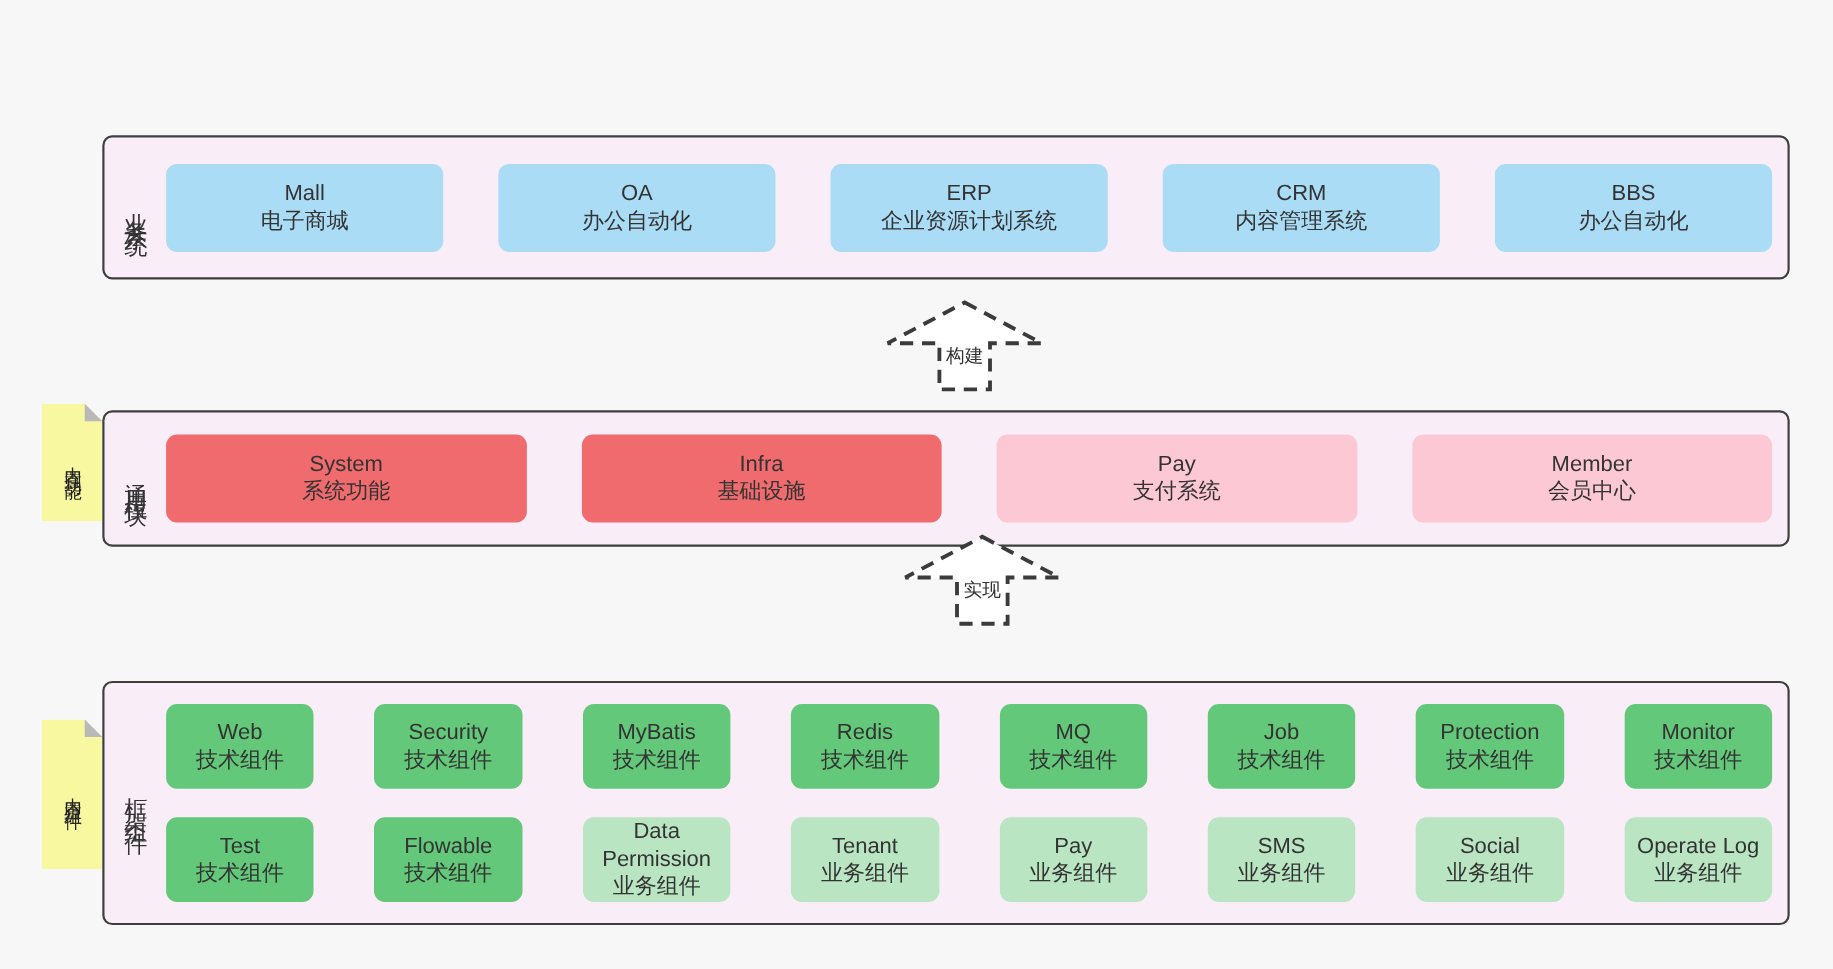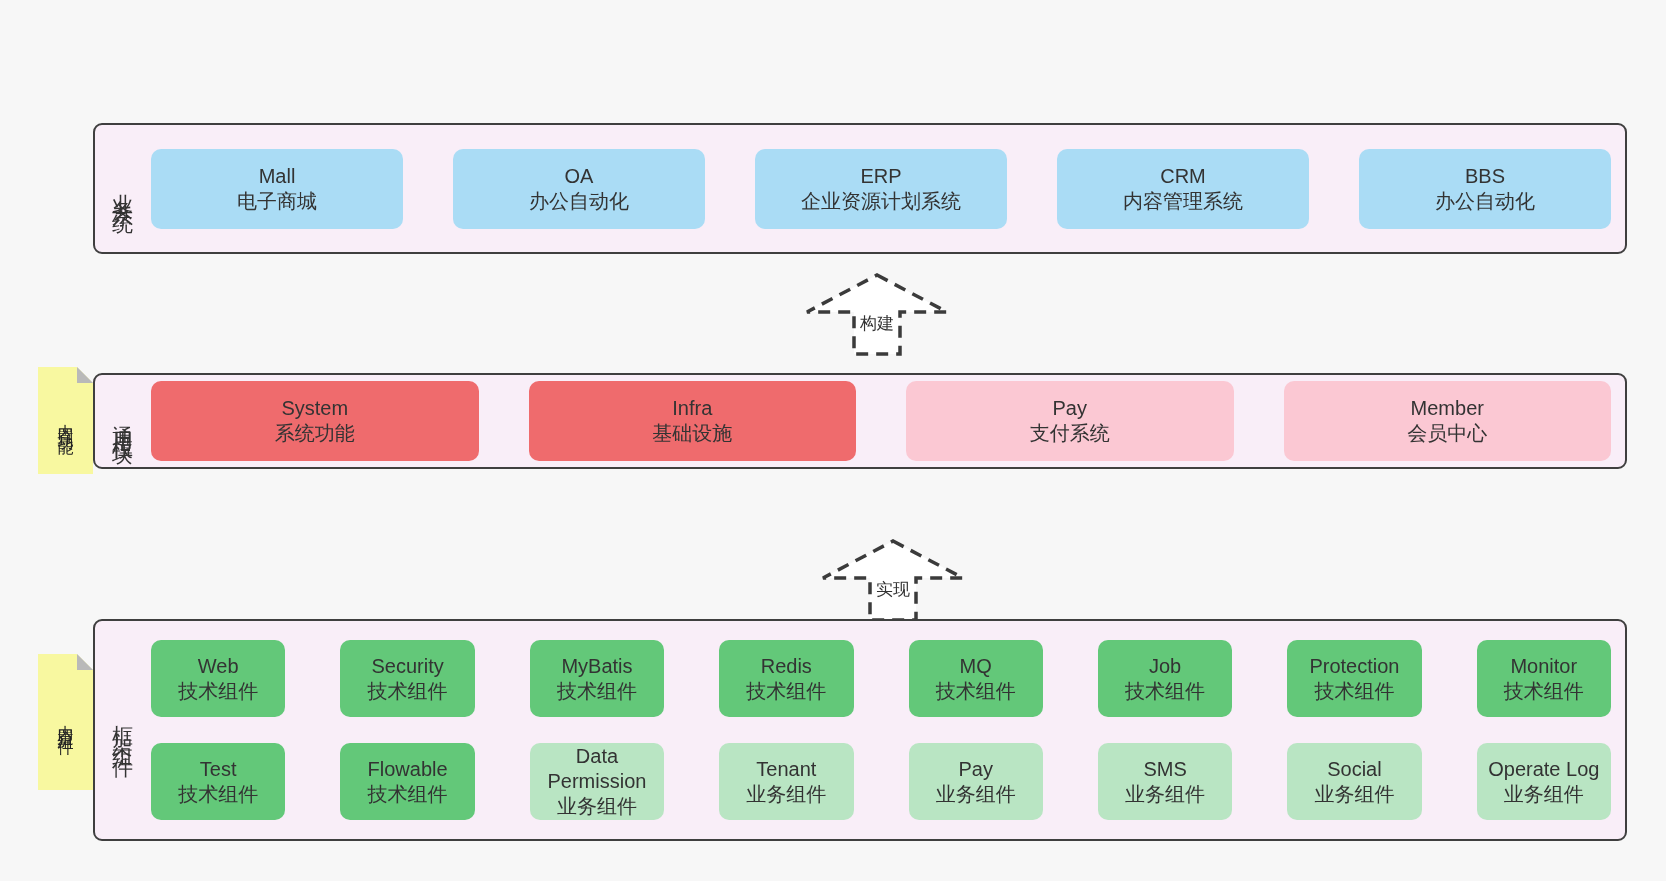--- a/index.html
+++ b/index.html
@@ -112,21 +112,21 @@
     <polygon points="80,3 150,40 103,40 103,82 57,82 57,40 10,40"></polygon>
   </svg>
   <span class="arrow-label">构建</span>
 </div>
 
 <div class="sticky" style="left:38px;top:367px;height:107px;">
   <div class="fold"></div>
   <span class="vtext">内置功能</span>
 </div>
 
-<section class="panel" style="top:373px;height:96px;">
+<section class="panel" style="top:373px;height:124px;">
   <div class="vlabel">
     <span class="vlabel-text">通用模块</span>
   </div>
   <div class="rows">
     <div class="row row-6">
       <div class="box c-red">
         <div>System</div>
         <div>系统功能</div>
       </div>
       <div class="box c-red">
@@ -138,21 +138,21 @@
         <div>支付系统</div>
       </div>
       <div class="box c-pink">
         <div>Member</div>
         <div>会员中心</div>
       </div>
     </div>
   </div>
 </section>
 
-<div class="arrow" style="left:813px;top:538px;">
+<div class="arrow" style="left:813px;top:485px;">
   <svg width="160" height="86" viewBox="0 0 160 86">
     <polygon points="80,3 150,40 103,40 103,82 57,82 57,40 10,40"></polygon>
   </svg>
   <span class="arrow-label">实现</span>
 </div>
 
 <div class="sticky" style="left:38px;top:654px;height:136px;">
   <div class="fold"></div>
   <span class="vtext">内置组件</span>
 </div>

